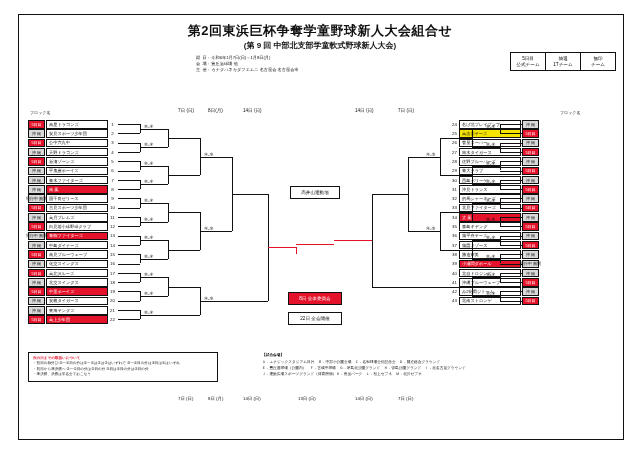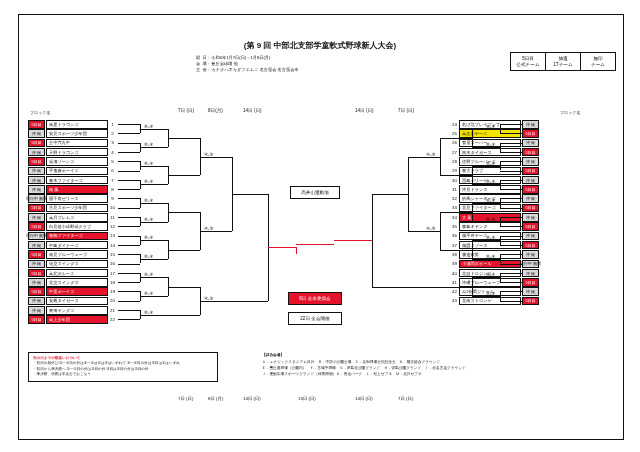--- a/index.html
+++ b/index.html
@@ -34,20 +34,21 @@
   .venues{position:absolute;left:262px;top:352px;width:336px;font-size:3.7px;line-height:6px;color:#111;}
   .venues .vh{font-weight:bold;margin-bottom:1px;}
   .footrow{position:absolute;font-size:4.4px;color:#111;}
 </style>
 </head>
 <body>
 
 <div id="sheet">
   <div class="frame"></div>
 
+  <div class="title">第2回東浜巨杯争奪学童野球新人大会組合せ</div>
   <div class="subtitle">(第 9 回 中部北支部学童軟式野球新人大会)</div>
   <div class="meta">期  日 :  令和6年1月7日(日)～1月8日(月)
 会  場 :  豊丘温球場 他
 主  催 :  カナクハネカダフエムニ 名古屋会 名古屋会市</div>
 
   <div class="legendbox">
     <div>
       <span>5日目</span>
       <span>公式チーム</span>
     </div>

